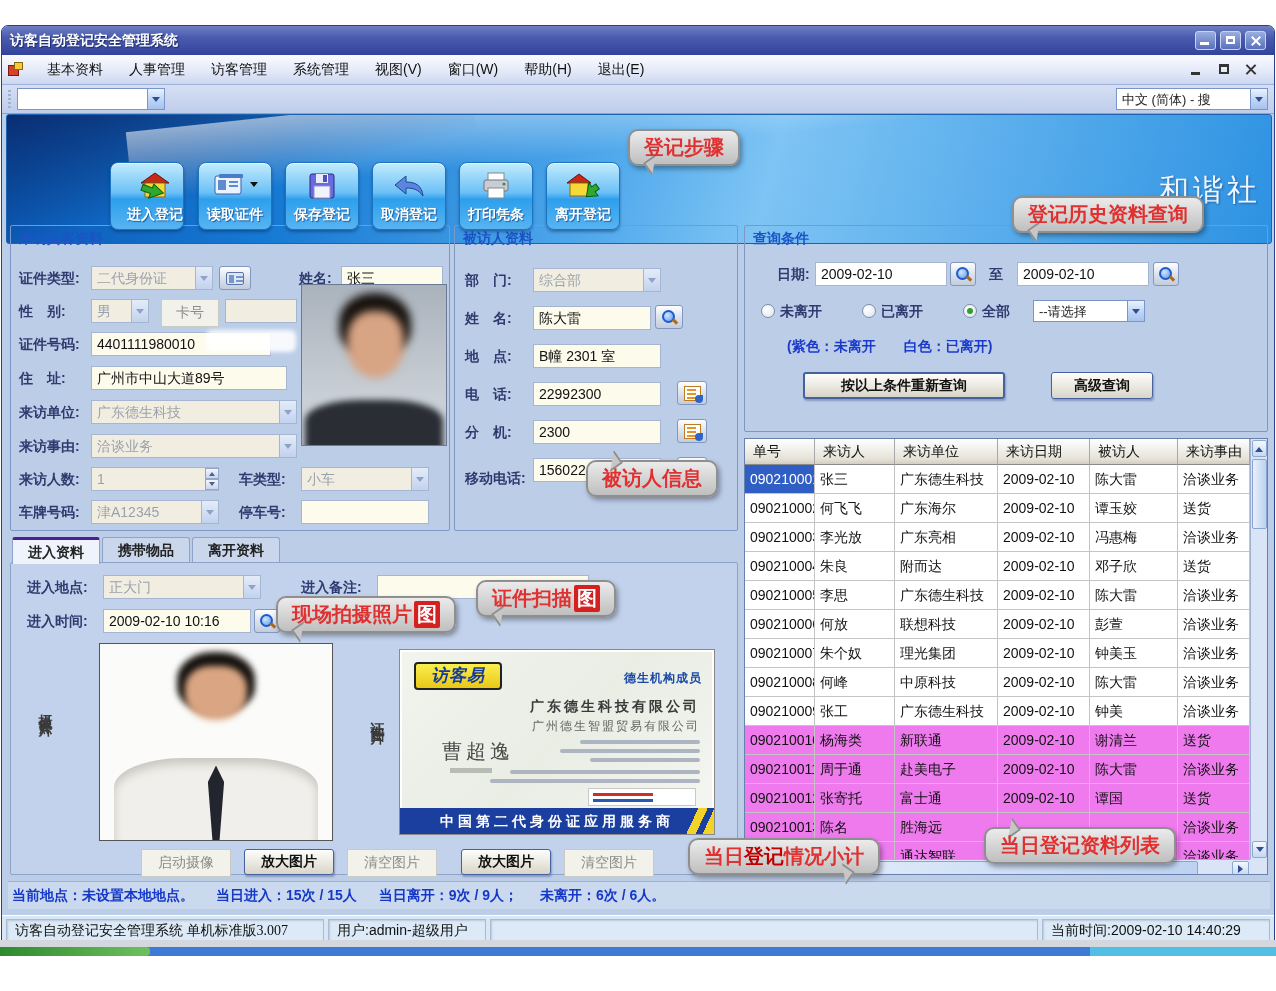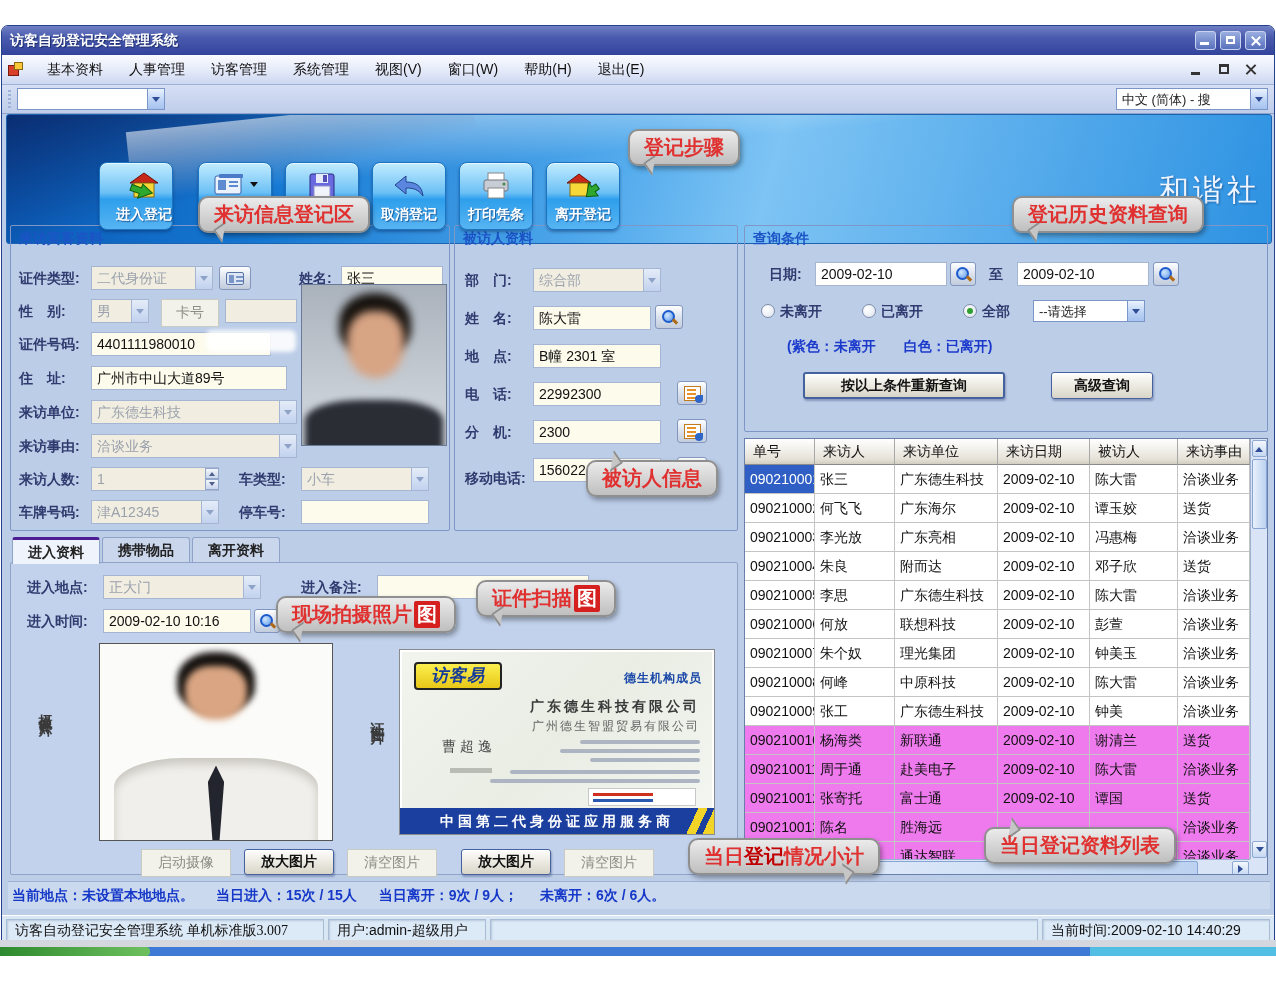--- a/index.html
+++ b/index.html
@@ -115,21 +115,21 @@
 
   
   .scard { position:absolute; background:linear-gradient(135deg,#F2F4EE 0%,#E9EDE4 50%,#F5F7F2 100%);
            border:1px solid #8A8A8A; box-shadow:inset 0 0 0 2px #FFF; overflow:hidden; }
   .scard .badge { position:absolute; left:14px; top:12px; width:88px; height:28px;
                   background:linear-gradient(180deg,#FBEF4E,#E8C818); border:2px solid #222; border-radius:4px;
                   color:#143A9A; font-size:17px; font-weight:bold; font-style:italic; text-align:center; line-height:24px; letter-spacing:1px; }
   .scard .member { position:absolute; right:12px; top:20px; color:#1B48A8; font-size:12px; font-weight:bold; letter-spacing:1px; }
   .scard .co1 { position:absolute; right:14px; top:48px; color:#3A3A3A; font-size:14px; font-weight:bold; letter-spacing:3px; }
   .scard .co2 { position:absolute; right:14px; top:68px; color:#666; font-size:12px; letter-spacing:2px; }
-  .scard .pname { position:absolute; left:42px; top:88px; color:#4A4A4A; font-size:14px; letter-spacing:4px; }
+  .scard .pname { position:absolute; left:42px; top:88px; color:#4A4A4A; font-size:20px; letter-spacing:4px; }
   .scard .ptitle { position:absolute; left:50px; top:118px; width:42px; height:5px; background:#B8BCB4; }
   .scard .tline { position:absolute; right:14px; height:4px; background:#ADB4C2; border-radius:2px; }
   .scard .redbox { position:absolute; right:18px; top:138px; width:108px; height:18px; background:#FFF; border:1px solid #C8C8C8; }
   .scard .redbox i { position:absolute; left:4px; top:4px; width:60px; height:3px; background:#D03020; box-shadow:0 6px 0 #2858B0; }
   .scard .bband { position:absolute; left:0; bottom:0; width:100%; height:26px; background:#1B3F9E; color:#FFF;
                   font-size:14px; font-weight:bold; letter-spacing:4px; text-align:center; line-height:26px; }
   .scard .bband::after { content:""; position:absolute; right:0; top:0; width:34px; height:100%;
                   background:linear-gradient(115deg,transparent 40%,#F2D428 40% 60%,#1B3F9E 60% 75%,#F2D428 75%); }
   .smudge { position:absolute; background:rgba(255,255,255,.88); border-radius:6px; filter:blur(2px); }
 
@@ -245,21 +245,21 @@
       <span class="combo langbox" style="width:152px;">
         <span class="cval" style="flex:1;">中文 (简体) - 搜</span>
         <span class="dropbtn">
             <span class="arr-down"></span>
           </span>
       </span>
     </div>
 
     <div class="toolband">
       <div id="tool-buttons">
-          <div class="tbtn" style="left: 92px; padding-left: 16px;">
+          <div class="tbtn" style="left: 103px; padding-left: 16px;">
             <div class="ticon">
               <svg width="32" height="30" viewBox="0 0 32 30">
                 <polygon points="16,2 30,12 2,12" fill="#C82818" stroke="#701008"></polygon>
                 <rect x="6" y="12" width="20" height="14" fill="#F6D838" stroke="#8A6A10"></rect>
                 <path d="M2 24 L14 14 L14 19 L24 19 L24 25 L14 25 L14 29 Z" fill="#2FA82F" stroke="#0C5C0C" transform="rotate(200 13 21)"></path>
               </svg>
             </div>
             <div class="tlabel">进入登记</div>
           </div>
           <div class="tbtn" style="left: 191px;">
@@ -430,21 +430,21 @@
         </div>
       <div class="lbl" style="left:10px; top:240px;">移动电话:</div>
       <div class="inp" style="left:78px; top:232px; width:128px;">15602210349</div>
       <div class="iconbtn" style="left:222px; top:231px; width:30px;">
           <span class="phonei"></span>
         </div>
     </div>
 
     <div class="groupbox" style="left:742px; top:199px; width:524px; height:207px;">
       <div class="gtitle">查询条件</div>
-      <div class="lbl" style="left:24px; top:36px;">日期:</div>
+      <div class="lbl" style="left:32px; top:36px;">日期:</div>
       <div class="inp white" style="left:70px; top:36px; width:132px;">2009-02-10</div>
       <div class="iconbtn" style="left:205px; top:36px; width:26px;">
           <span class="magi"></span>
         </div>
       <div class="lbl" style="left:244px; top:36px;">至</div>
       <div class="inp white" style="left:272px; top:36px; width:132px;">2009-02-10</div>
       <div class="iconbtn" style="left:408px; top:36px; width:26px;">
           <span class="magi"></span>
         </div>
       <div id="radio-group" style="position:absolute; left:16px; top:76px; height:24px;"><span style="margin-right: 40px;"><span class="radio"></span><span class="rlabel">未离开</span></span><span style="margin-right: 40px;"><span class="radio"></span><span class="rlabel">已离开</span></span><span style="margin-right: 40px;"><span class="radio on"></span><span class="rlabel">全部</span></span></div>
@@ -671,21 +671,20 @@
 
     <div class="statusbar">
       <span class="seg" style="width:318px;font-family:Liberation Serif, serif;">访客自动登记安全管理系统 单机标准版3.007</span>
       <span class="seg" style="width:158px;">用户:admin-超级用户</span>
       <span class="seg" style="flex:1;"></span>
       <span class="seg" style="width:228px;">当前时间:2009-02-10 14:40:29</span>
     </div>
   </div>
 
   <div class="callout" style="left:628px; top:129px;"><span>登记步骤</span><span class="tail tail-bl"></span></div>
-  <div class="callout" style="left:198px; top:196px; z-index:60;"><span>来访信息登记区</span><span class="tail tail-bl"></span></div>
   <div class="callout" style="left:1012px; top:196px; z-index:60;"><span>登记历史资料查询</span><span class="tail tail-bl"></span></div>
   <div class="callout" style="left:586px; top:460px;"><span>被访人信息</span><span class="tail tail-tl"></span></div>
   <div class="callout" style="left:476px; top:580px;"><span>证件扫描</span><span class="boxchar">图</span><span class="tail tail-bl"></span></div>
   <div class="callout" style="left:276px; top:596px;"><span>现场拍摄照片</span><span class="boxchar">图</span><span class="tail tail-bl"></span></div>
   <div class="callout" style="left:688px; top:838px;"><span>当日</span><span class="boldred">登记</span><span>情况小计</span><span class="tail tail-br"></span></div>
   <div class="callout" style="left:984px; top:827px;"><span>当日登记资料列表</span><span class="tail tail-tl"></span></div>
 
   <div class="prestrip"></div>
   <div class="taskbar">
     <div class="start"></div>

